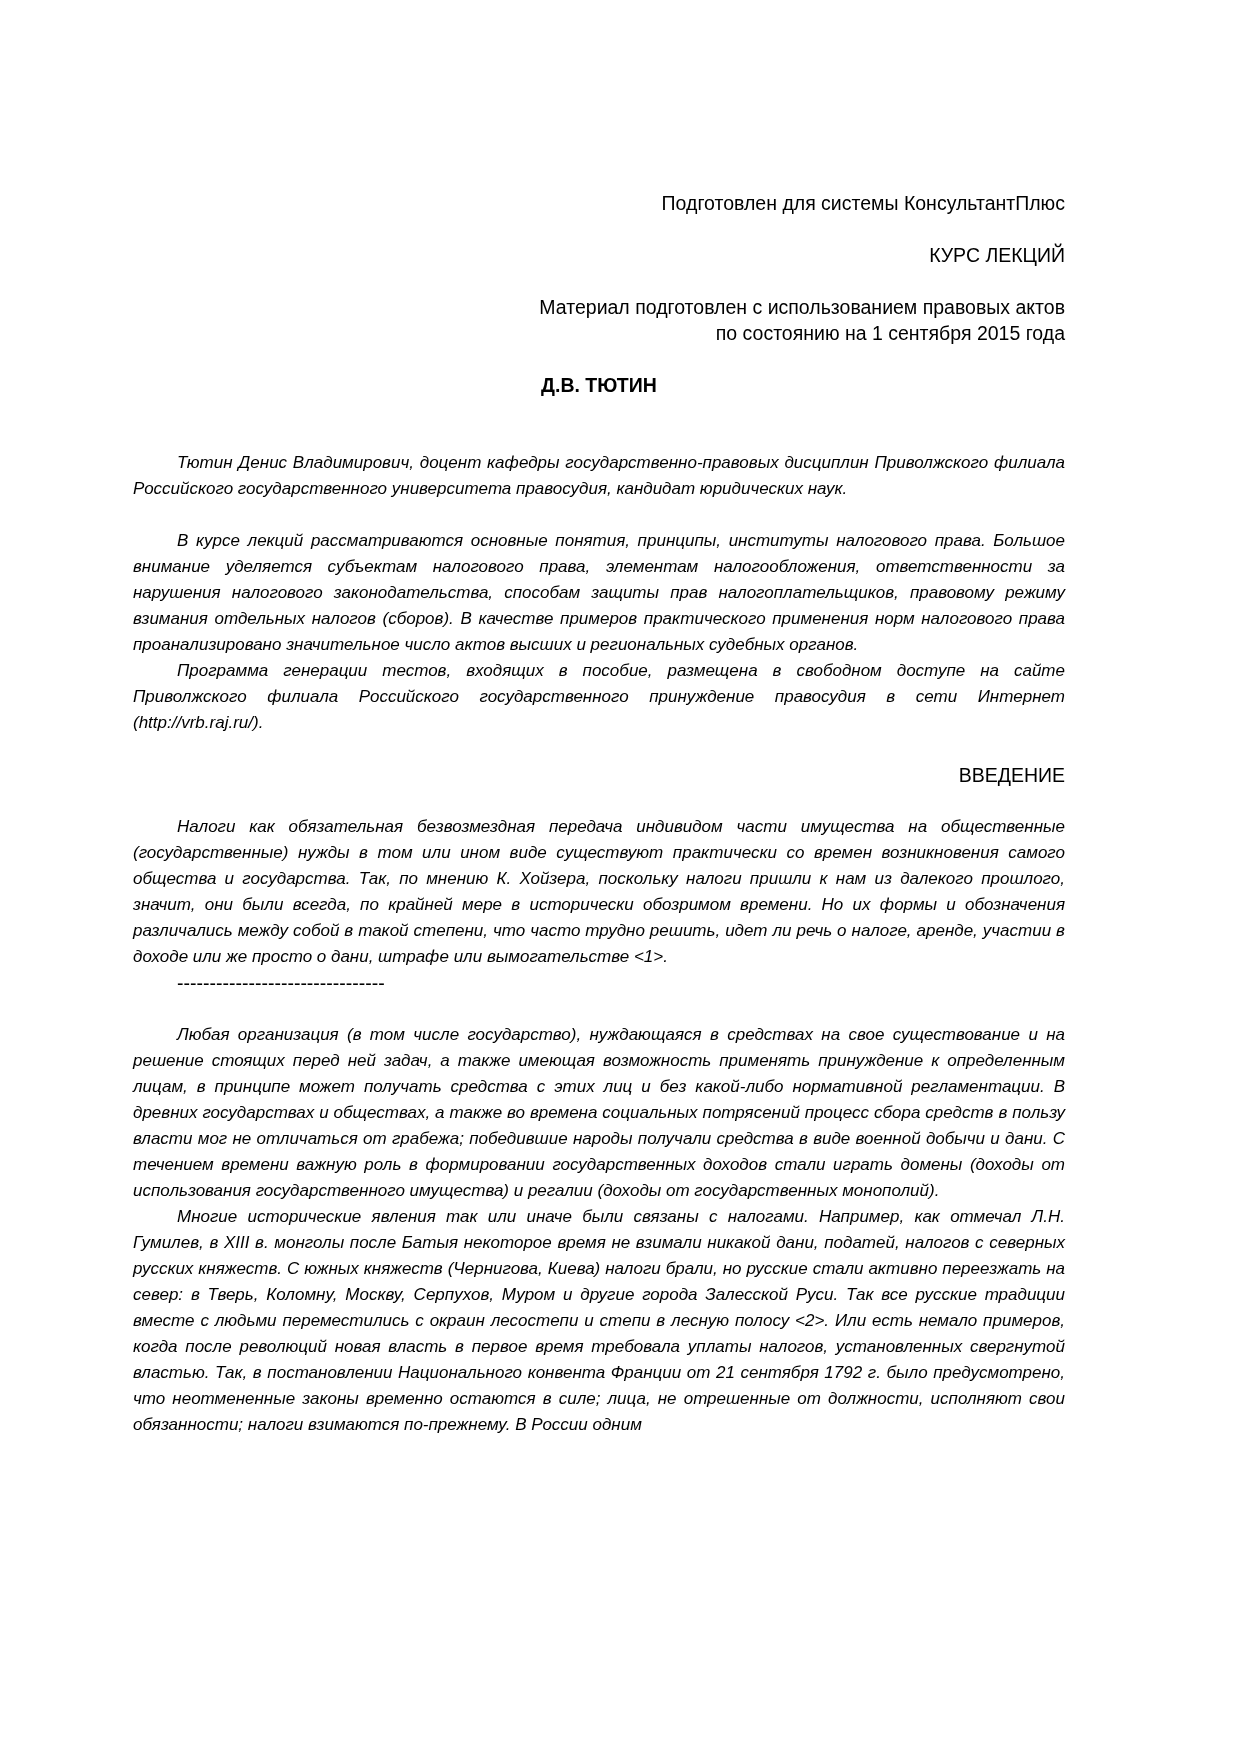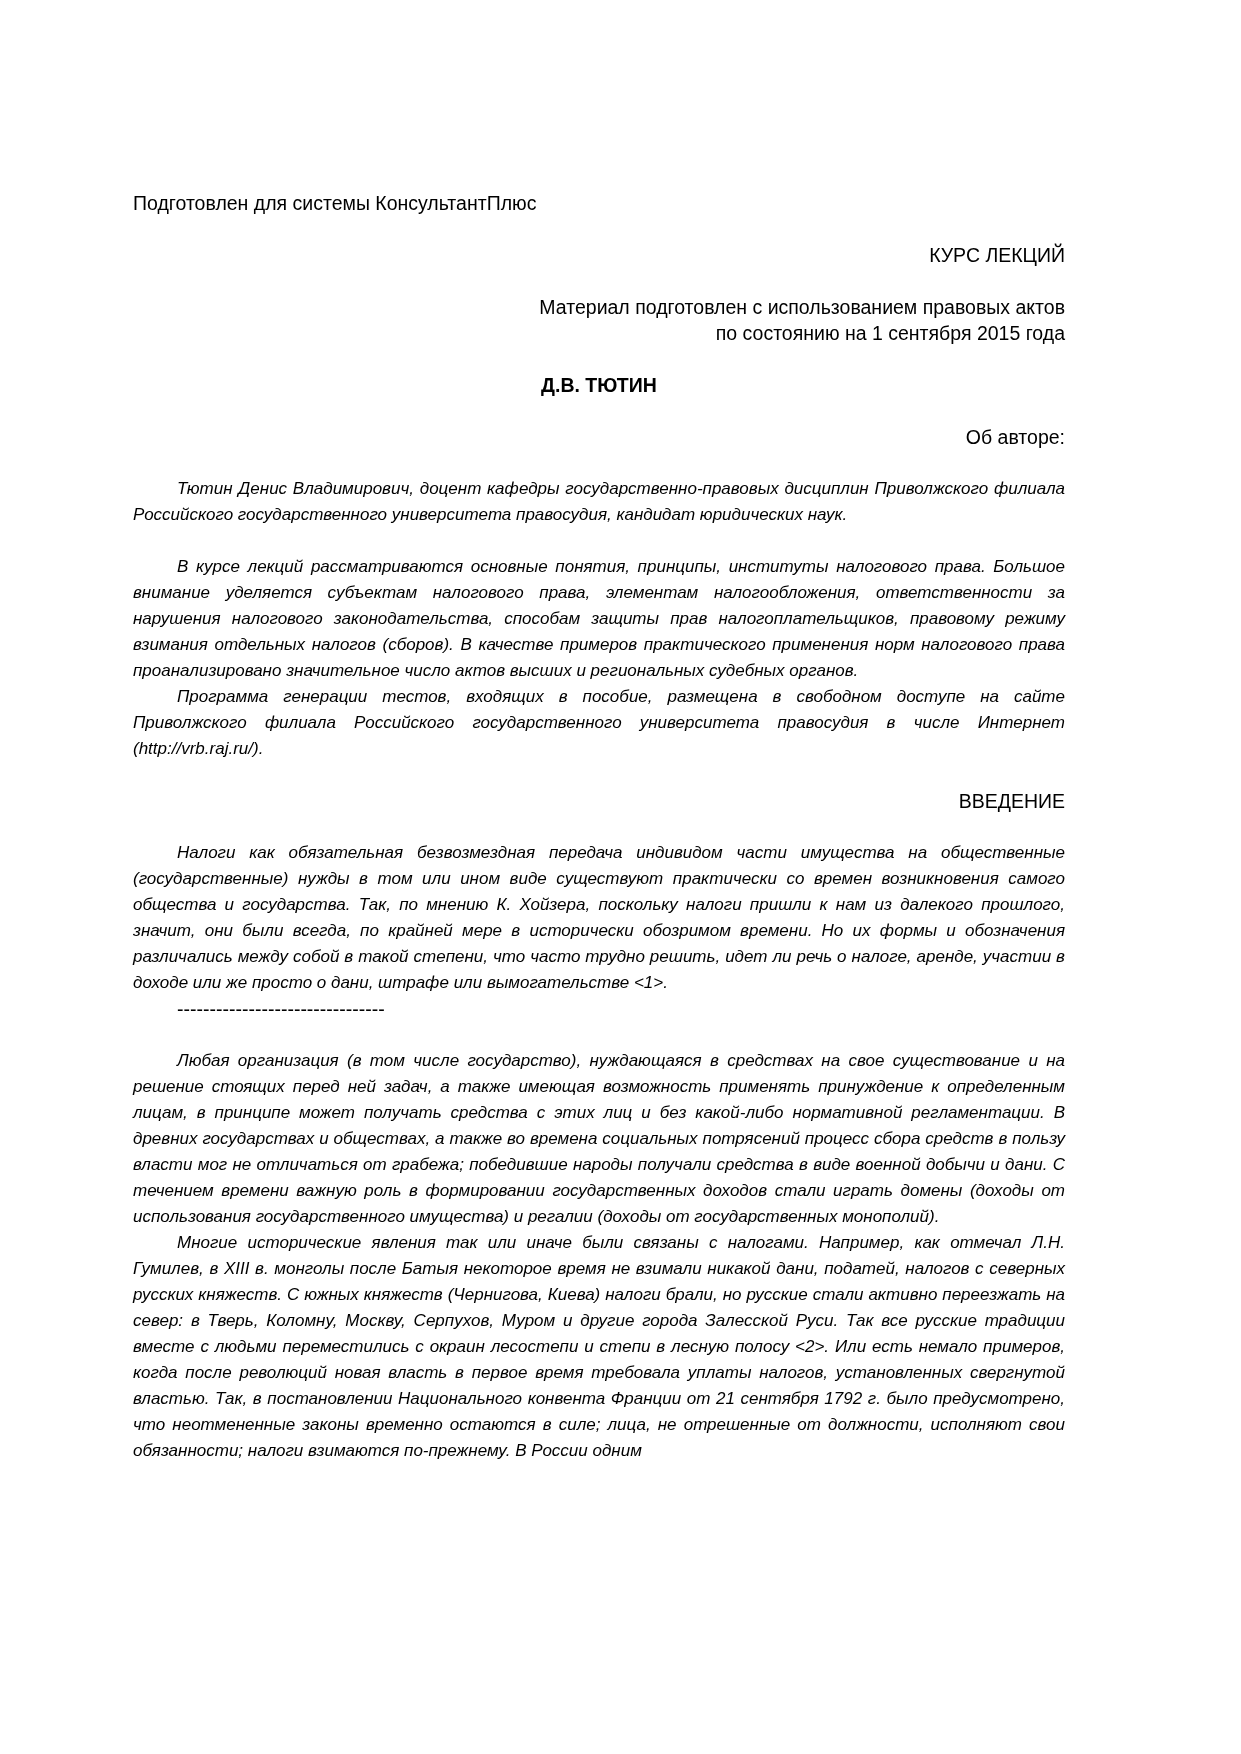--- a/index.html
+++ b/index.html
@@ -20,21 +20,21 @@
     box-sizing: border-box;
     overflow: hidden;
   }
   .content {
     position: absolute;
     left: 133px;
     top: 190px;
     width: 932px;
   }
   .line-right {
-    text-align: left;
+    text-align: right;
     font-size: 19.5px;
     line-height: 26px;
     white-space: nowrap;
   }
   .heading-bold-left {
     font-weight: bold;
     font-size: 19.5px;
     line-height: 26px;
     text-align: left;
     padding-left: 352px;
@@ -85,30 +85,29 @@
 
     <div class="center">Материал подготовлен с использованием правовых актов</div>
     <div class="center">по состоянию на 1 сентября 2015 года</div>
 
     <div class="spacer-26"></div>
 
     <div class="center-bold">Д.В. ТЮТИН</div>
 
     <div class="spacer-26"></div>
 
-    <div class="center">Об авторе:</div>
 
     <div class="spacer-26"></div>
 
     <p class="para">Тютин Денис Владимирович, доцент кафедры государственно-правовых дисциплин Приволжского филиала Российского государственного университета правосудия, кандидат юридических наук.</p>
 
     <div class="spacer-26"></div>
 
     <p class="para">В курсе лекций рассматриваются основные понятия, принципы, институты налогового права. Большое внимание уделяется субъектам налогового права, элементам налогообложения, ответственности за нарушения налогового законодательства, способам защиты прав налогоплательщиков, правовому режиму взимания отдельных налогов (сборов). В качестве примеров практического применения норм налогового права проанализировано значительное число актов высших и региональных судебных органов.</p>
-    <p class="para">Программа генерации тестов, входящих в пособие, размещена в свободном доступе на сайте Приволжского филиала Российского государственного университета правосудия в числе Интернет (http://vrb.raj.ru/).</p>
+    <p class="para">Программа генерации тестов, входящих в пособие, размещена в свободном доступе на сайте Приволжского филиала Российского государственного принуждение правосудия в сети Интернет (http://vrb.raj.ru/).</p>
 
     <div class="spacer-26"></div>
 
     <div class="center">ВВЕДЕНИЕ</div>
 
     <div class="spacer-26"></div>
 
     <p class="para">Налоги как обязательная безвозмездная передача индивидом части имущества на общественные (государственные) нужды в том или ином виде существуют практически со времен возникновения самого общества и государства. Так, по мнению К. Хойзера, поскольку налоги пришли к нам из далекого прошлого, значит, они были всегда, по крайней мере в исторически обозримом времени. Но их формы и обозначения различались между собой в такой степени, что часто трудно решить, идет ли речь о налоге, аренде, участии в доходе или же просто о дани, штрафе или вымогательстве &lt;1&gt;.</p>
 
     <div class="fn-rule">--------------------------------</div>

